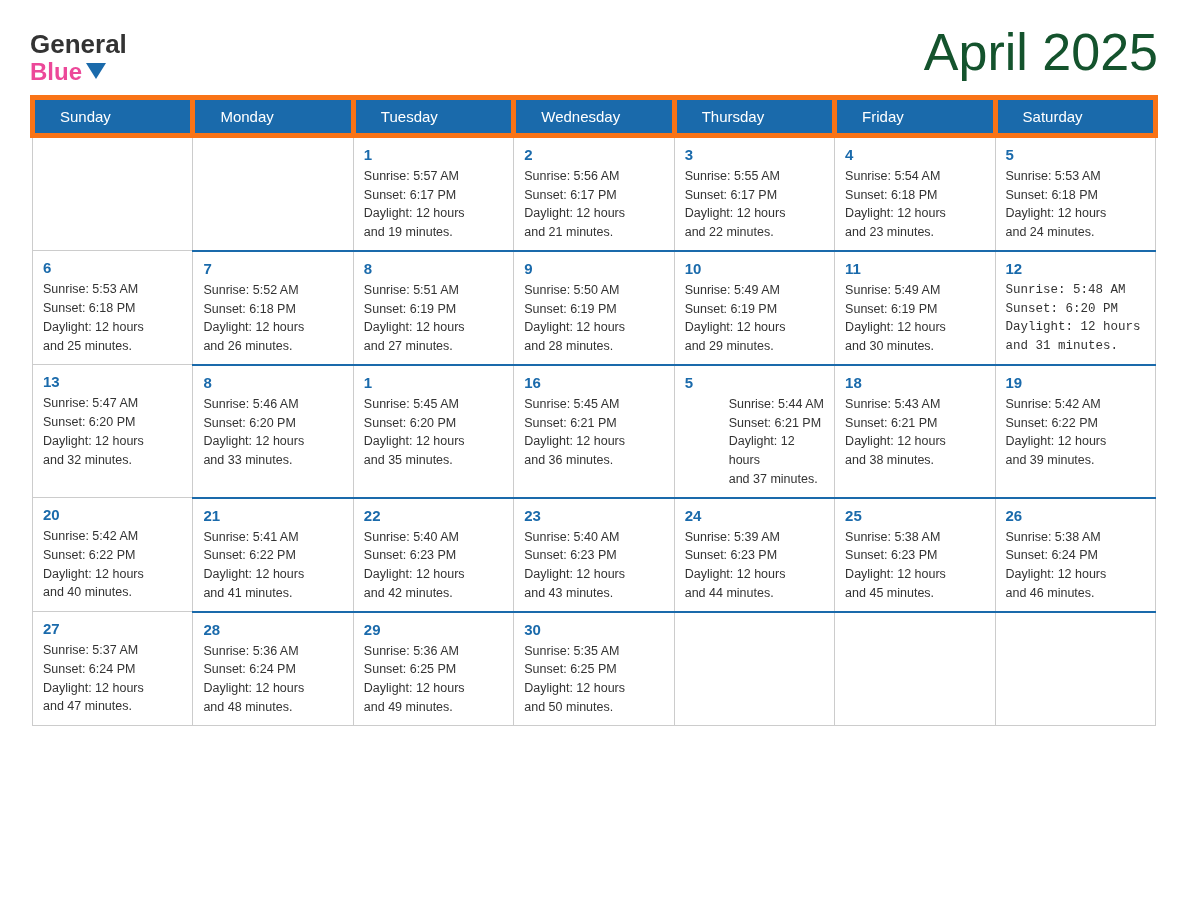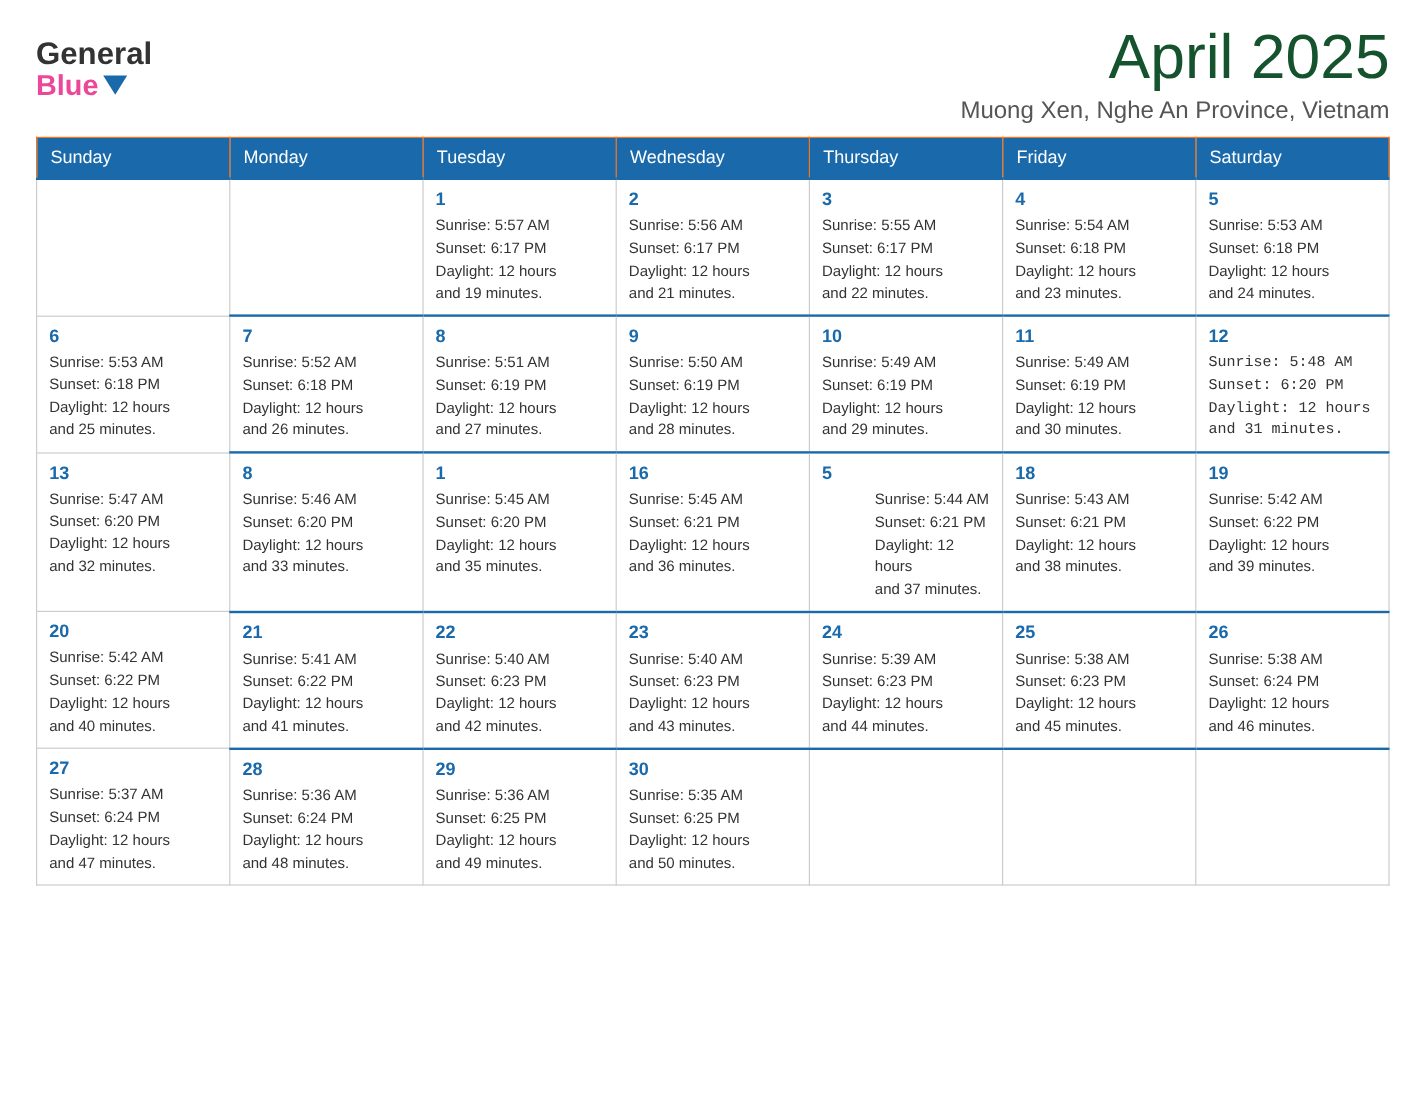--- a/index.html
+++ b/index.html
@@ -7,21 +7,21 @@
       font-family: Arial, sans-serif;
       background: #fff;
       color: #333;
       width: 1188px;
       min-height: 918px;
       padding: 20px 30px;
     }
     .header-area {
       display: flex;
       justify-content: space-between;
-      align-items: flex-start;
+      align-items: center;
       margin-bottom: 10px;
     }
     .logo {
       display: flex;
       flex-direction: column;
       align-items: flex-start;
       margin-top: 10px;
     }
     .logo-general {
       font-size: 26px;
@@ -66,23 +66,23 @@
       border-collapse: collapse;
       margin-top: 10px;
     }
     .calendar thead tr {
       background-color: #1a6aab;
     }
     .calendar thead th {
       color: #fff;
       font-size: 15px;
       font-weight: normal;
-      padding: 8px 11px;
+      padding: 8px 25px;
       text-align: left;
-      border: 1px solid #f97316;
+      border: 5px solid #f97316;
     }
     .calendar tbody td {
       vertical-align: top;
       padding: 8px 10px;
       border: 1px solid #ccc;
       width: 14.28%;
       min-height: 100px;
       font-size: 13px;
       color: #333;
     }
@@ -117,21 +117,20 @@
 <div class="header-area">
   <div class="logo">
     <span class="logo-general">General</span>
     <span class="logo-blue">
       <span>Blue</span>
       <span class="logo-triangle"></span>
     </span>
   </div>
   <div class="title-area">
     <div class="month-title">April 2025</div>
-    <div class="subtitle">Muong Xen, Nghe An Province, Vietnam</div>
   </div>
 </div>
 
 <table class="calendar">
   <thead>
     <tr>
     <th>Sunday</th>
         <th>Monday</th>
         <th>Tuesday</th>
         <th>Wednesday</th>

